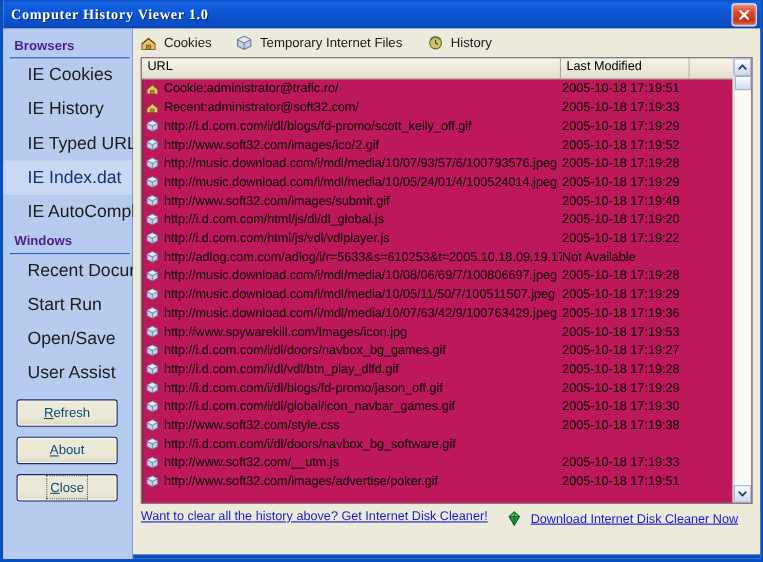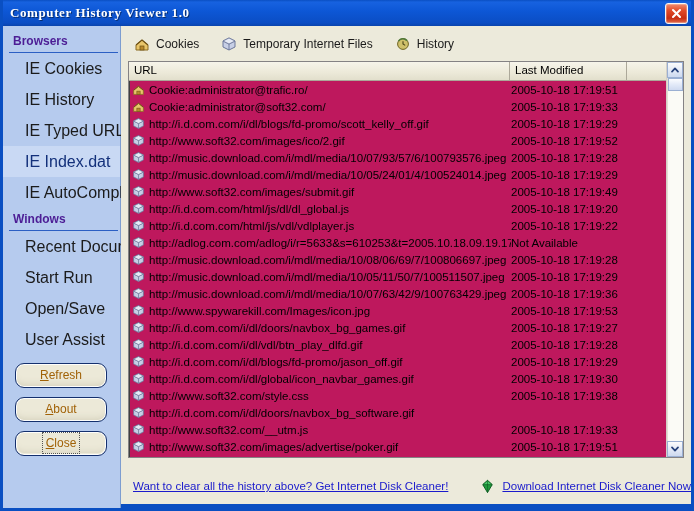--- a/index.html
+++ b/index.html
@@ -47,31 +47,31 @@
     font-size:16px;color:#1b1b1b;height:31px;line-height:31px;
     padding-left:22px;white-space:nowrap;cursor:pointer;
   }
   .side-item.sel{
     background:#c9d9f4;color:#13307a;
   }
   .btn-wrap{padding:8px 14px 0 12px;}
   .xp-btn{
     display:block;width:92px;height:25px;margin:0 auto 9px auto;
     box-sizing:border-box;background:#ece9d8;
-    border:1px solid #14306e;border-radius:9px;
-    font-family:"Liberation Sans",sans-serif;font-size:12px;color:#a16207;
+    border:1px solid #14306e;border-radius:3px;
+    font-family:"Liberation Sans",sans-serif;font-size:12px;color:#0c4a6e;
     cursor:pointer;text-align:center;line-height:23px;
     box-shadow:inset 0 0 0 1px #fdfdfb, inset 0 -7px 8px -6px #cdc9b3;
   }
   .xp-btn.focus{box-shadow:inset 0 0 0 1px #fdfdfb, inset 0 0 0 2px #ece9d8, inset 0 -7px 8px -6px #cdc9b3;}
   .xp-btn.focus .lbl{outline:1px dotted #555;outline-offset:3px;}
   .acc{text-decoration:underline;}
   
   .main{flex:1;display:flex;flex-direction:column;background:#eceadb;position:relative;}
-  .tabbar{height:35px;display:flex;padding-left:13px;gap:0;}
+  .tabbar{height:26px;display:flex;padding-left:6px;gap:0;}
   .tab{display:flex;align-items:center;cursor:pointer;margin-right:22px;}
   .tab .ticon{width:16px;height:16px;margin-right:6px;display:block;}
   .tab .tlabel{font-size:12px;color:#1a1a1a;white-space:nowrap;}
   
   .listwrap{
     margin:0 7px 6px 7px;flex:1;background:#be185d;
     border:1px solid #848284;box-shadow:inset 1px 1px 0 #3f3f3f;
     display:flex;flex-direction:column;overflow:hidden;position:relative;
   }
   .lhead{
@@ -109,27 +109,27 @@
     cursor:pointer;
   }
   .sb-track{flex:1;background:#fbfbf6;border-left:1px solid #e3e0d2;position:relative;}
   .sb-thumb{
     position:absolute;top:0;left:0;right:0;height:13px;
     background:linear-gradient(180deg,#fbfcfe 0%,#e3eaf8 50%,#cfdaf0 100%);
     border:1px solid #9aafd2;box-sizing:border-box;cursor:pointer;
   }
   
   .footer{
-    height:44px;flex:0 0 44px;display:flex;align-items:center;
-    background:#eceadb;padding-left:12px;position:relative;
+    height:44px;flex:0 0 44px;display:flex;
+    background:#eceadb;padding-left:7px;position:relative;
   }
   .flink{
     font-size:11.5px;color:#1a1acc;text-decoration:underline;cursor:pointer;white-space:nowrap;
   }
-  .fright{position:absolute;right:0;display:flex;align-items:center;}
+  .fright{position:absolute;right:20px;display:flex;align-items:center;}
   .fright .gem{width:15px;height:15px;margin-right:7px;display:block;}
   .bottom-strip{
     position:absolute;left:0;right:0;bottom:0;height:4px;background:#0a4fc2;
   }
 </style>
 </head>
 <body>
 
 <div class="window">
 
@@ -217,21 +217,21 @@
               </svg>
               <span class="rurl">Cookie:administrator@trafic.ro/</span>
               <span class="rmod">2005-10-18 17:19:51</span>
             </div>
             <div class="row">
               <svg class="ricon" viewBox="0 0 16 16">
                 <path d="M2 9 L8 4 L14 9 L14 14 L2 14 Z" fill="#e8c56a" stroke="#8a6a22" stroke-width="1"></path>
                 <rect x="6" y="10" width="4" height="4" fill="#b8892c" stroke="#6d5014" stroke-width=".7"></rect>
                 <path d="M2 9 L8 4 L14 9" fill="none" stroke="#6d5014" stroke-width="1.1"></path>
               </svg>
-              <span class="rurl">Cookie:administrator@soft32.com/</span>
+              <span class="rurl">Recent:administrator@soft32.com/</span>
               <span class="rmod">2005-10-18 17:19:33</span>
             </div>
             <div class="row">
               <svg class="ricon" viewBox="0 0 16 16">
                 <path d="M8 2 L14 5 L14 11 L8 14 L2 11 L2 5 Z" fill="#c7cfe6" stroke="#6b7699" stroke-width="1"></path>
                 <path d="M2 5 L8 8 L14 5" fill="none" stroke="#6b7699" stroke-width=".9"></path>
                 <path d="M8 8 L8 14" fill="none" stroke="#6b7699" stroke-width=".9"></path>
                 <path d="M8 2 L14 5 L8 8 L2 5 Z" fill="#e6eaf5" stroke="#6b7699" stroke-width=".8"></path>
               </svg>
               <span class="rurl">http://i.d.com.com/i/dl/blogs/fd-promo/scott_kelly_off.gif</span>

